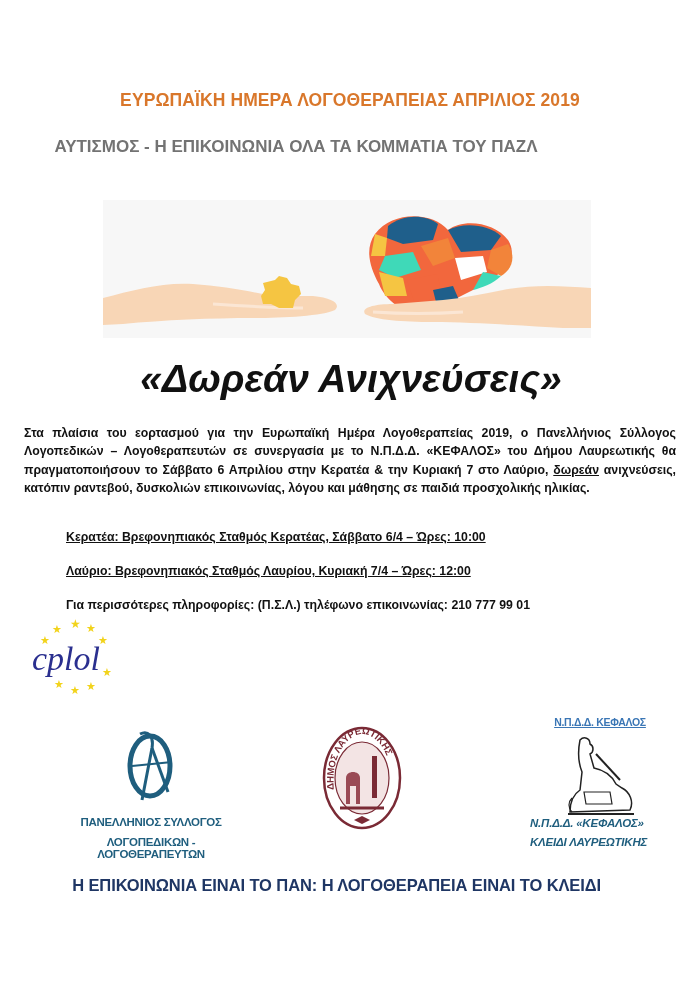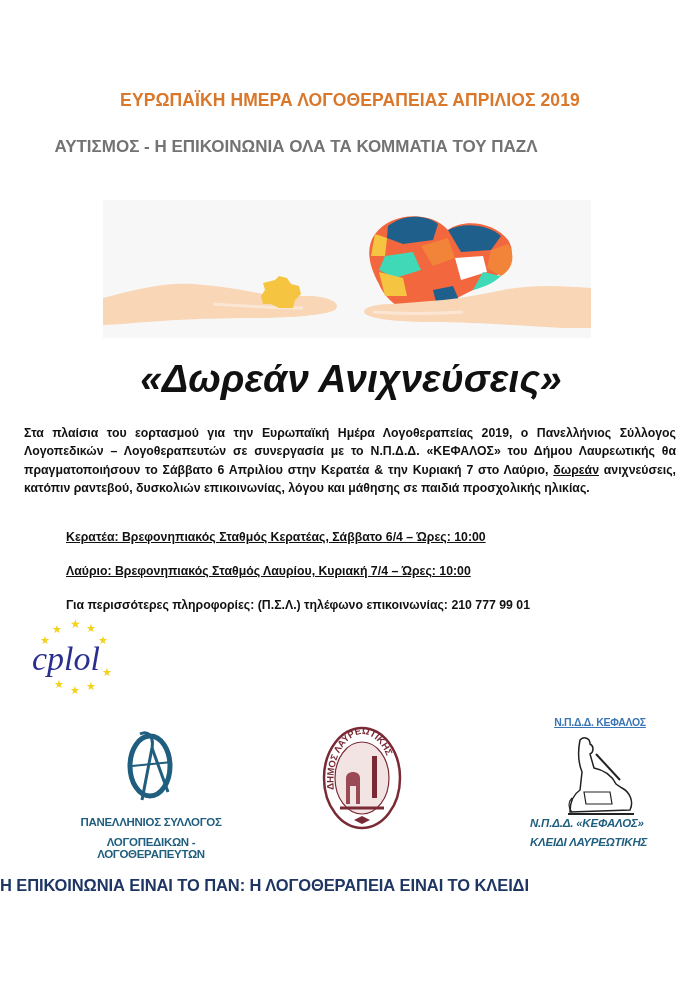--- a/index.html
+++ b/index.html
@@ -32,21 +32,21 @@
 
   .seal { position: absolute; top: 722px; left: 320px; width: 84px; height: 112px; }
 
   .kefalos { position: absolute; top: 712px; left: 530px; width: 140px; height: 145px; }
   .kefalos .top { position: absolute; top: 4px; left: 0; width: 140px; text-align: center; color: #3a76b5; font-weight: bold; font-size: 10.5px; text-decoration: underline; letter-spacing: -0.3px; }
   .kefalos .figure { position: absolute; top: 20px; left: 30px; width: 80px; height: 86px; }
   .kefalos .cap { position: absolute; left: 0; width: 140px; text-align: left; color: #1f5e7e; font-weight: bold; font-size: 11.5px; letter-spacing: -0.2px; font-style: italic; }
   .kefalos .c1 { top: 105px; }
   .kefalos .c2 { top: 124px; }
 
-  .footer { position: absolute; top: 876px; left: 0; width: 601px; text-align: left; color: #1f3664; font-weight: bold; font-size: 16.5px; letter-spacing: -0.1px; }
+  .footer { position: absolute; top: 876px; left: 0; width: 601px; text-align: right; color: #1f3664; font-weight: bold; font-size: 16.5px; letter-spacing: -0.1px; }
 </style>
 </head>
 <body>
 
 <div class="title-orange">ΕΥΡΩΠΑΪΚΗ ΗΜΕΡΑ ΛΟΓΟΘΕΡΑΠΕΙΑΣ  ΑΠΡΙΛΙΟΣ 2019</div>
 <div class="subtitle">
   <div>ΑΥΤΙΣΜΟΣ - Η ΕΠΙΚΟΙΝΩΝΙΑ ΟΛΑ  ΤΑ ΚΟΜΜΑΤΙΑ ΤΟΥ ΠΑΖΛ</div>
 </div>
 
 <div class="hero">
@@ -76,21 +76,21 @@
     <path d="M488 88 C460 86 430 84 400 90 C380 94 360 98 340 100 L290 104 C270 104 258 108 262 114 C272 120 300 122 330 122 C370 122 420 126 460 128 L488 128 Z" fill="#f8d6b6"></path>
     <path d="M270 112 C300 114 330 114 360 112" stroke="#fbe6d4" stroke-width="3" fill="none"></path>
   </svg>
 </div>
 
 <div class="big-title">«Δωρεάν Ανιχνεύσεις»</div>
 
 <div class="para"><span>Στα πλαίσια του εορτασμού για την Ευρωπαϊκή Ημέρα Λογοθεραπείας 2019, ο Πανελλήνιος Σύλλογος Λογοπεδικών – Λογοθεραπευτών σε συνεργασία με το Ν.Π.Δ.Δ. «ΚΕΦΑΛΟΣ» του Δήμου Λαυρεωτικής θα πραγματοποιήσουν το Σάββατο 6 Απριλίου στην Κερατέα &amp; την Κυριακή 7 στο Λαύριο, </span><u>δωρεάν</u><span> ανιχνεύσεις, κατόπιν ραντεβού,  δυσκολιών επικοινωνίας, λόγου και μάθησης σε παιδιά προσχολικής ηλικίας.</span></div>
 
 <div class="line ul l1">Κερατέα: Βρεφονηπιακός Σταθμός Κερατέας, Σάββατο 6/4 – Ώρες: 10:00</div>
-<div class="line ul l2">Λαύριο: Βρεφονηπιακός Σταθμός Λαυρίου, Κυριακή 7/4 – Ώρες: 10:00</div>
+<div class="line ul l2">Λαύριο: Βρεφονηπιακός Σταθμός Λαυρίου, Κυριακή 7/4 – Ώρες: 12:00</div>
 <div class="line l3">Για περισσότερες πληροφορίες:  (Π.Σ.Λ.) τηλέφωνο επικοινωνίας: 210 777 99 01</div>
 
 <div class="cplol">
   <svg viewBox="0 0 100 82" width="100" height="82">
     <g fill="#f2d31b">
       <text x="44" y="14" font-size="12" font-family="DejaVu Sans, sans-serif">★</text>
       <text x="60" y="18" font-size="11" font-family="DejaVu Sans, sans-serif">★</text>
       <text x="26" y="19" font-size="11" font-family="DejaVu Sans, sans-serif">★</text>
       <text x="14" y="30" font-size="11" font-family="DejaVu Sans, sans-serif">★</text>
       <text x="72" y="30" font-size="11" font-family="DejaVu Sans, sans-serif">★</text>

